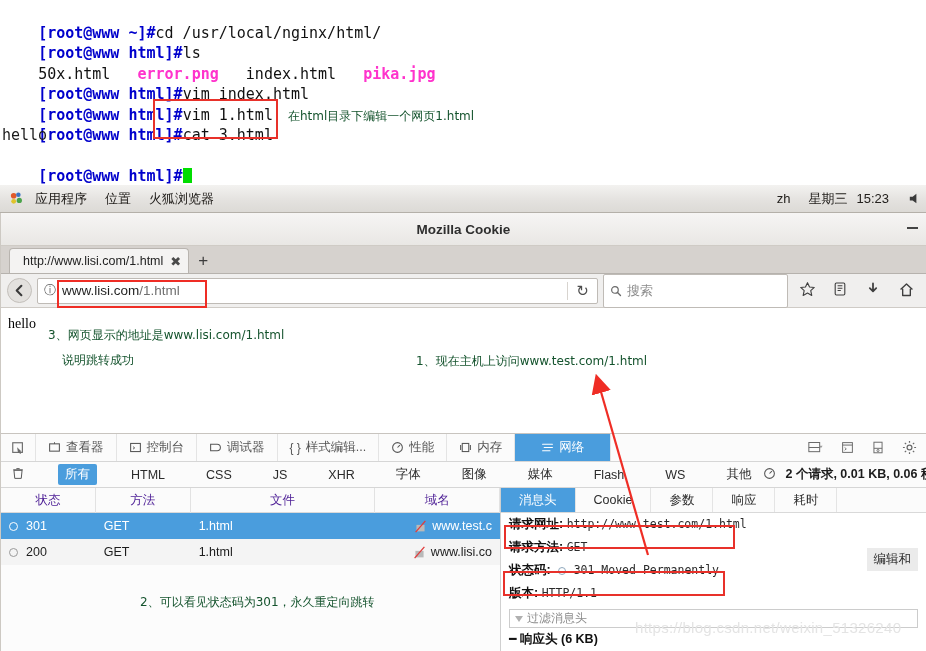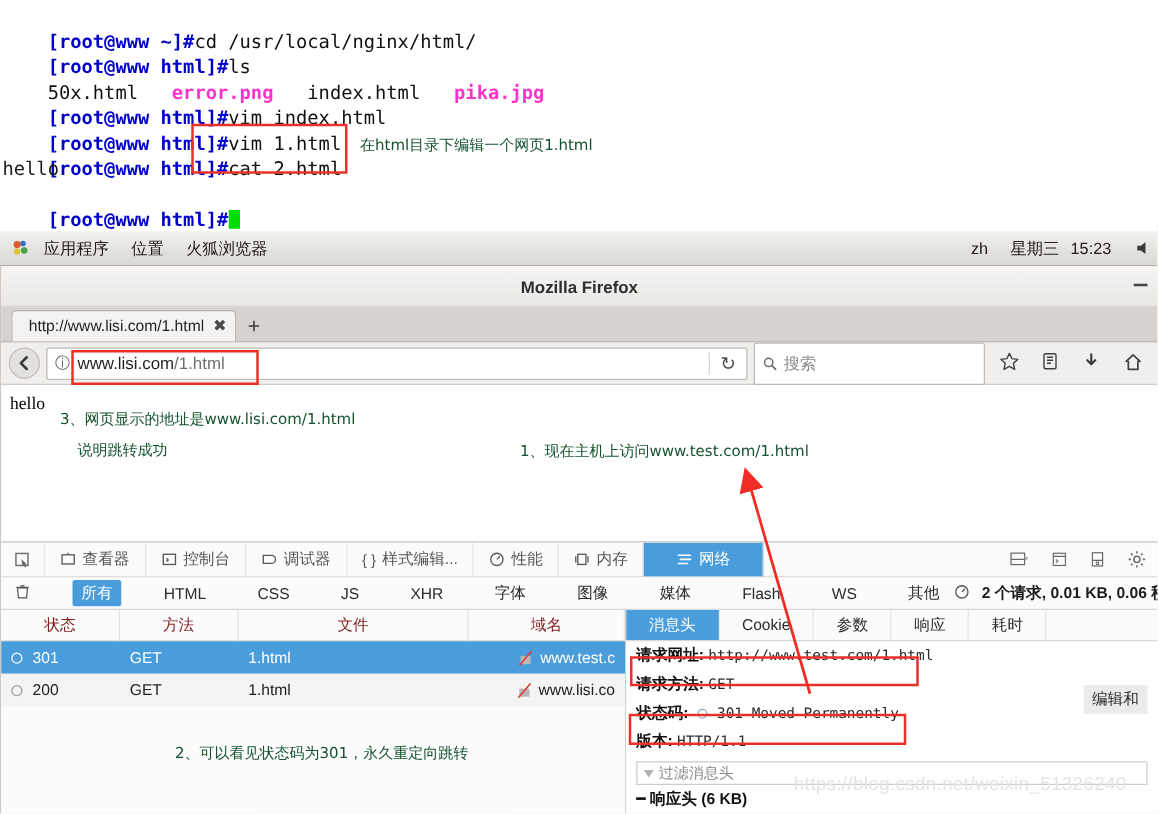--- a/index.html
+++ b/index.html
@@ -137,21 +137,21 @@
   #req-sum { font-weight:bold; font-size:12.5px; color:#1c1c1c; margin-left:4px; white-space:nowrap;}
   #url-filter {
     margin-left:auto; width:140px; height:19px; border:1px solid #cccccc; background:#fff;
     display:flex; align-items:center; gap:4px; padding:0 0; color:#8c8c8c; font-size:12px;
   }
 
   
   #net { display:flex; height:auto; }
   #net-left { width:500px; border-right:1px solid #d0d0d0; }
   .ntr { display:flex; height:26px; align-items:center; font-size:12.5px; }
-  #net-head { background:#fbfbfb; border-bottom:1px solid #d9d9d9; color:#7f1d1d; height:25px;}
+  #net-head { background:#fbfbfb; border-bottom:1px solid #d9d9d9; color:#4c1d95; height:25px;}
   #net-head .nth { border-right:1px solid #e2e2e2; height:25px; display:flex;align-items:center;justify-content:center;}
   .c-status{width:95px;} .c-method{width:95px;} .c-file{width:185px;} .c-domain{width:125px;}
   .row-sel { background:#4a9ddd; color:#fff; }
   .row-alt { background:#f4f4f4; color:#1d1d1d; }
   .ntd { padding:0 8px; display:flex; align-items:center; }
   .ntd.c-file, .ntd.c-method { justify-content:flex-start; }
   .dot { width:9px;height:9px;border-radius:50%;border:1.5px solid currentColor; display:inline-block; margin-right:8px;}
 
   
   #net-right { flex:1; position:relative; background:#fff; }
@@ -193,21 +193,21 @@
   <div class="tline">
     <span class="cmd">50x.html</span><span class="cmd">   </span><span class="magenta">error.png</span><span class="cmd">   </span><span class="cmd">index.html</span><span class="cmd">   </span><span class="magenta">pika.jpg</span>
   </div>
   <div class="tline">
     <span class="prompt">[root@www html]#</span><span class="cmd">vim index.html</span>
   </div>
   <div class="tline">
     <span class="prompt">[root@www html]#</span><span class="cmd">vim 1.html</span>
   </div>
   <div class="tline">
-    <span class="prompt">[root@www html]#</span><span class="cmd">cat 2.html</span>
+    <span class="prompt">[root@www html]#</span><span class="cmd">cat 3.html</span>
   </div>
   <div class="tline">hello</div>
   <div class="tline">
     <span class="prompt">[root@www html]#</span><span class="cursor"></span>
   </div>
 </div>
 <div class="redbox" style="left:153px;top:99px;width:125px;height:40px;"></div>
 <div class="annot" style="left:288px;top:108px;">在html目录下编辑一个网页1.html</div>
 
 <div id="gnome-panel">
@@ -230,21 +230,21 @@
       <svg class="foot-icon" viewBox="0 0 16 16">
           <path d="M3 6h3l4-3v10l-4-3H3z" fill="#3a3a3a"></path>
         </svg>
     </span>
   </span>
 </div>
 
 <div id="ff">
 
   <div id="ff-title">
-    <span>Mozilla Firefox</span>
+    <span>Mozilla Cookie</span>
     <span id="ff-min"></span>
   </div>
 
   <div id="tabstrip">
     <div class="tab">
       <span class="tlabel">http://www.lisi.com/1.html</span>
       <span class="tclose">✖</span>
     </div>
     <div class="newtab">+</div>
   </div>

